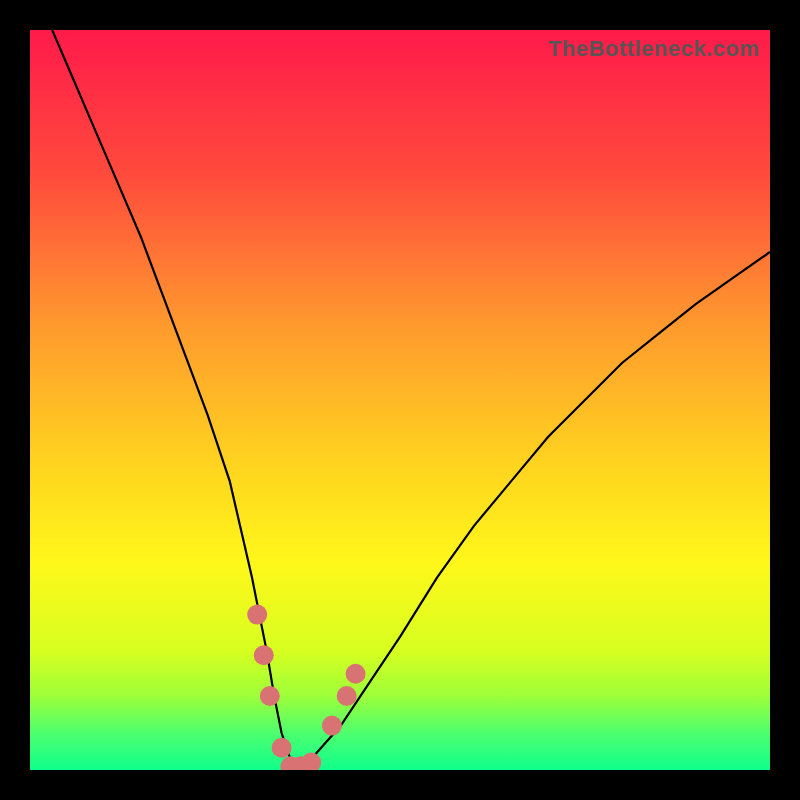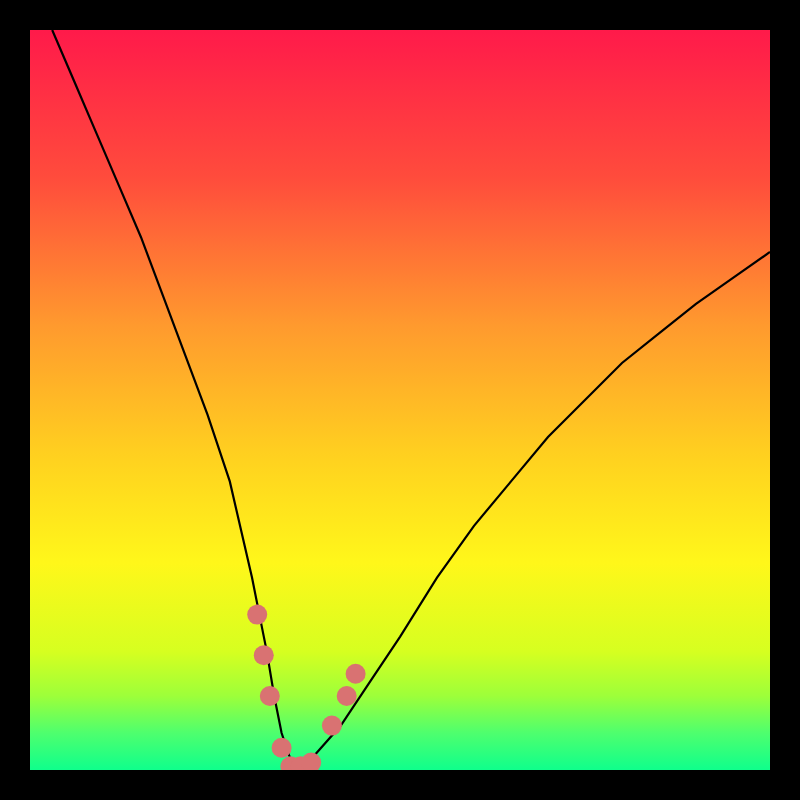--- a/index.html
+++ b/index.html
@@ -85,14 +85,15 @@
           <circle cx="251.6" cy="717.8" r="10" class="marker" fill="#d97272"></circle>
           <circle cx="260.5" cy="736.3" r="10" class="marker" fill="#d97272"></circle>
           <circle cx="270.8" cy="736.3" r="10" class="marker" fill="#d97272"></circle>
           <circle cx="281.2" cy="732.6" r="10" class="marker" fill="#d97272"></circle>
           <circle cx="301.9" cy="695.6" r="10" class="marker" fill="#d97272"></circle>
           <circle cx="316.7" cy="666.0" r="10" class="marker" fill="#d97272"></circle>
           <circle cx="325.6" cy="643.8" r="10" class="marker" fill="#d97272"></circle>
         </g>
     </svg>
 
+    <div class="watermark">TheBottleneck.com</div>
   </div>
 </div>
 
 </body></html>

